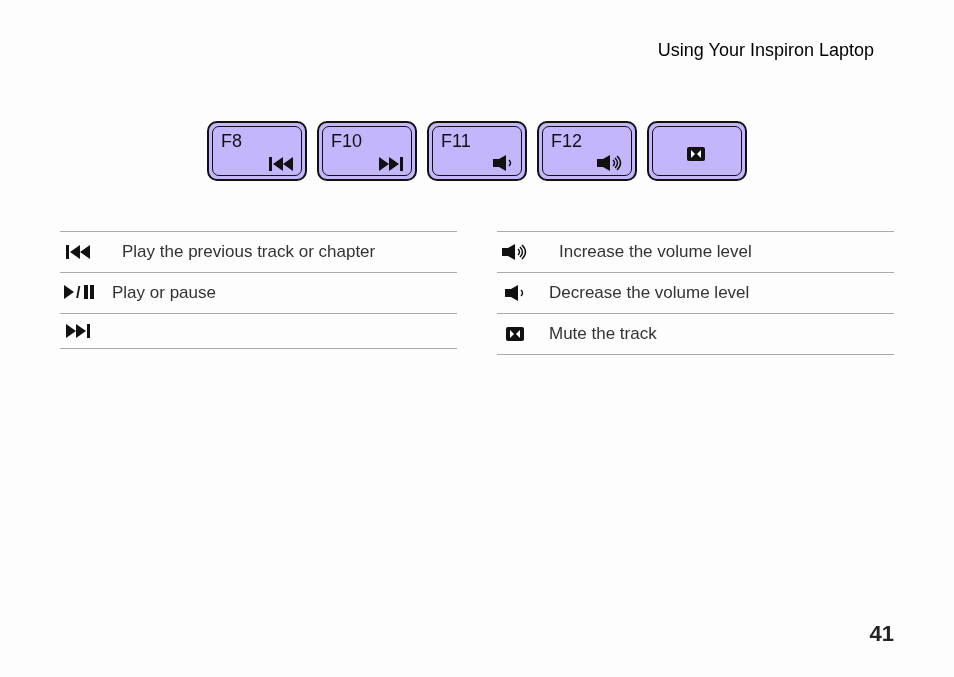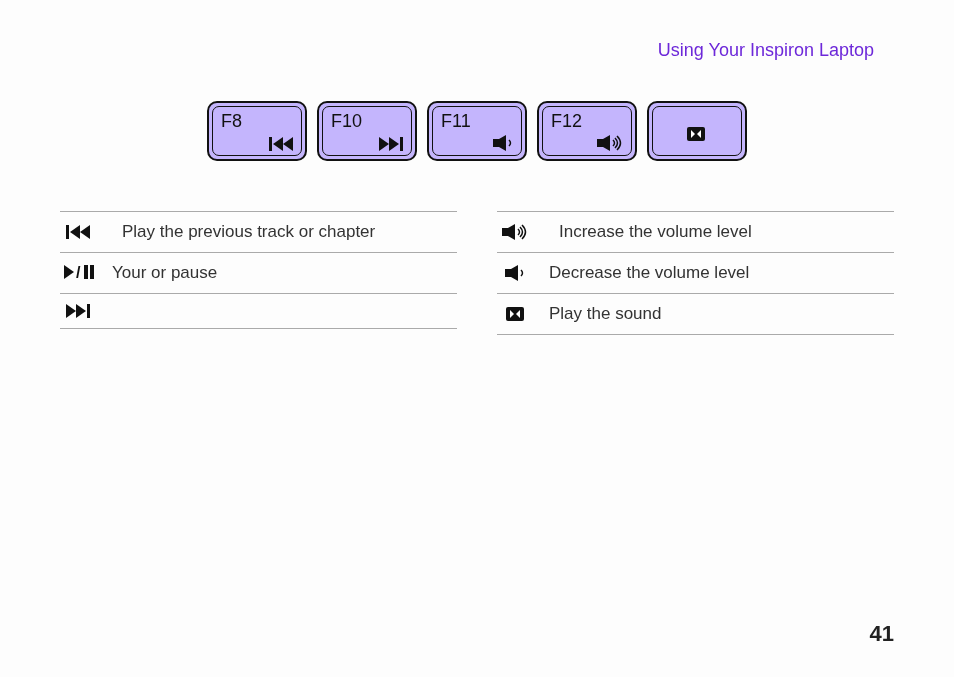--- a/index.html
+++ b/index.html
@@ -8,22 +8,22 @@
     height: 677px;
     background: #fdfdfd;
     font-family: "Segoe UI", Arial, sans-serif;
     color: #222;
     position: relative;
     padding: 40px 60px;
   }
   .header-title {
     text-align: right;
     font-size: 18px;
-    color: #6d28d9;
-    margin-bottom: 40px;
+    color: #000000;
+    margin-bottom: 60px;
     margin-right: 20px;
   }
   .keys-row {
     display: flex;
     gap: 10px;
     justify-content: center;
     margin-bottom: 50px;
   }
   .keycap {
     width: 100px;
@@ -200,21 +200,21 @@
           </svg>
         </span>
       <span class="legend-text">Play the previous track or chapter</span>
     </div>
     <div class="legend-row">
       <span class="legend-icon">
           <svg width="32" height="16">
             <use href="#ico-play-pause"></use>
           </svg>
         </span>
-      <span class="legend-text">Your or pause</span>
+      <span class="legend-text">Play or pause</span>
     </div>
     <div class="legend-row">
       <span class="legend-icon">
           <svg width="26" height="14">
             <use href="#ico-next-track"></use>
           </svg>
         </span>
     </div>
   </div>
   <div class="legend-col">
@@ -233,18 +233,18 @@
           </svg>
         </span>
       <span class="legend-text">Decrease the volume level</span>
     </div>
     <div class="legend-row">
       <span class="legend-icon">
           <svg width="20" height="14">
             <use href="#ico-mute"></use>
           </svg>
         </span>
-      <span class="legend-text">Play the sound</span>
+      <span class="legend-text">Mute the track</span>
     </div>
   </div>
 </div>
 
 <div class="page-number">41</div>
 
 </body></html>

